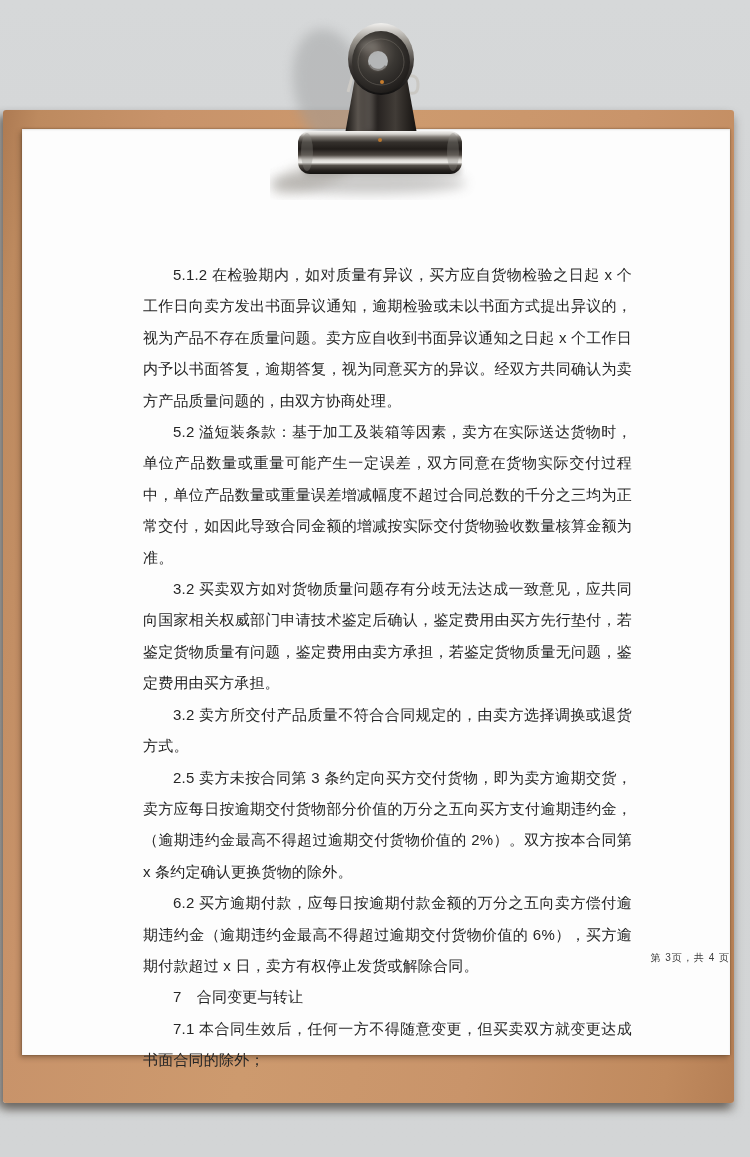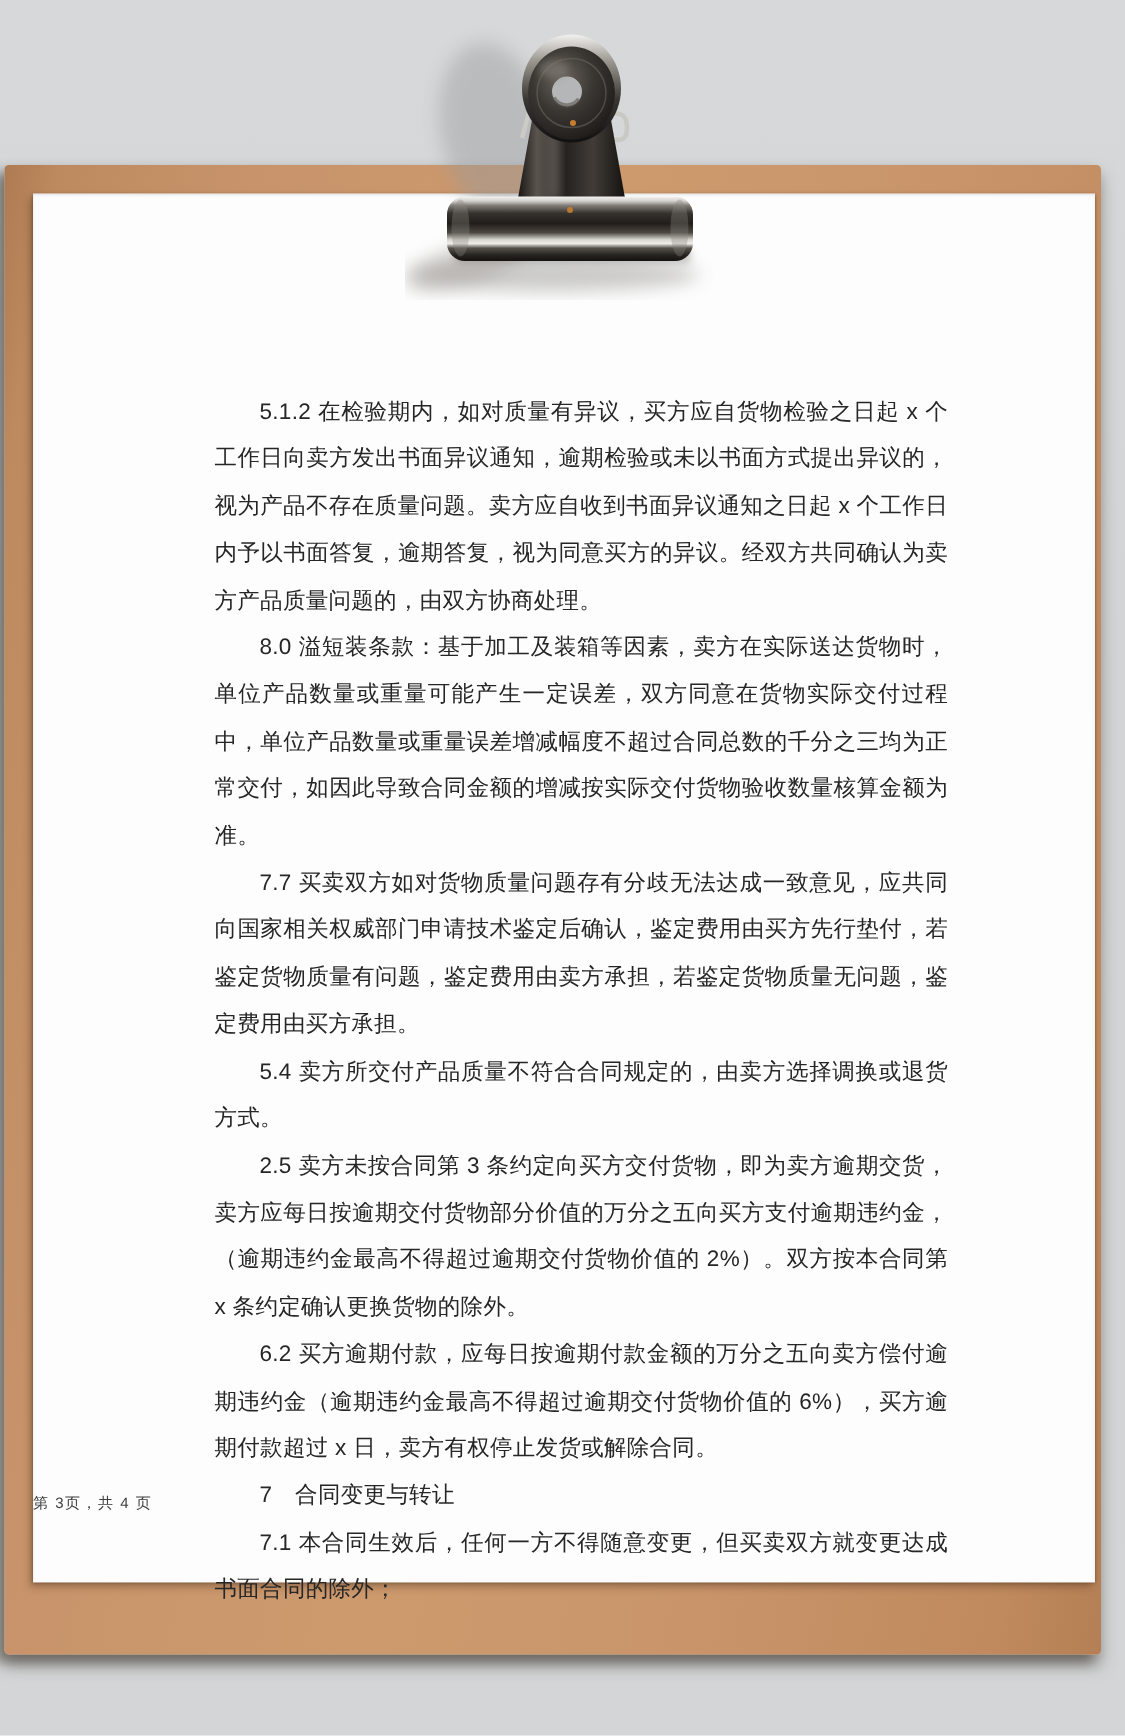--- a/index.html
+++ b/index.html
@@ -39,43 +39,43 @@
     margin: 0;
     font-size: 15px;
     line-height: 31.4px;
     color: #262626;
     text-align: justify;
     text-indent: 2em;
     letter-spacing: 0.2px;
   }
   .page-footer {
     position: absolute;
-    left: 0; top: 866px;
+    left: 0; top: 822px;
     width: 100%;
-    text-align: left;
+    text-align: right;
     font-size: 10px;
     letter-spacing: 1px;
     color: #3d3d3d;
   }
   .clip-svg {
     position: absolute;
     left: 270px; top: 0;
     z-index: 5;
   }
 </style>
 </head>
 <body>
 
 <div class="board">
   <div class="paper">
     <div class="content">
       <p class="para">5.1.2 在检验期内，如对质量有异议，买方应自货物检验之日起 x 个工作日向卖方发出书面异议通知，逾期检验或未以书面方式提出异议的，视为产品不存在质量问题。卖方应自收到书面异议通知之日起 x 个工作日内予以书面答复，逾期答复，视为同意买方的异议。经双方共同确认为卖方产品质量问题的，由双方协商处理。</p>
-      <p class="para">8.0 溢短装条款：基于加工及装箱等因素，卖方在实际送达货物时，单位产品数量或重量可能产生一定误差，双方同意在货物实际交付过程中，单位产品数量或重量误差增减幅度不超过合同总数的千分之三均为正常交付，如因此导致合同金额的增减按实际交付货物验收数量核算金额为准。</p>
-      <p class="para">7.7 买卖双方如对货物质量问题存有分歧无法达成一致意见，应共同向国家相关权威部门申请技术鉴定后确认，鉴定费用由买方先行垫付，若鉴定货物质量有问题，鉴定费用由卖方承担，若鉴定货物质量无问题，鉴定费用由买方承担。</p>
-      <p class="para">5.4 卖方所交付产品质量不符合合同规定的，由卖方选择调换或退货方式。</p>
+      <p class="para">5.2 溢短装条款：基于加工及装箱等因素，卖方在实际送达货物时，单位产品数量或重量可能产生一定误差，双方同意在货物实际交付过程中，单位产品数量或重量误差增减幅度不超过合同总数的千分之三均为正常交付，如因此导致合同金额的增减按实际交付货物验收数量核算金额为准。</p>
+      <p class="para">3.2 买卖双方如对货物质量问题存有分歧无法达成一致意见，应共同向国家相关权威部门申请技术鉴定后确认，鉴定费用由买方先行垫付，若鉴定货物质量有问题，鉴定费用由卖方承担，若鉴定货物质量无问题，鉴定费用由买方承担。</p>
+      <p class="para">3.2 卖方所交付产品质量不符合合同规定的，由卖方选择调换或退货方式。</p>
       <p class="para">2.5 卖方未按合同第 3 条约定向买方交付货物，即为卖方逾期交货，卖方应每日按逾期交付货物部分价值的万分之五向买方支付逾期违约金，（逾期违约金最高不得超过逾期交付货物价值的 2%）。双方按本合同第 x 条约定确认更换货物的除外。</p>
       <p class="para">6.2 买方逾期付款，应每日按逾期付款金额的万分之五向卖方偿付逾期违约金（逾期违约金最高不得超过逾期交付货物价值的 6%），买方逾期付款超过 x 日，卖方有权停止发货或解除合同。</p>
       <p class="para">7　合同变更与转让</p>
       <p class="para">7.1 本合同生效后，任何一方不得随意变更，但买卖双方就变更达成书面合同的除外；</p>
     </div>
     <div class="page-footer">第 3页，共 4 页</div>
   </div>
 </div>
 
 <svg class="clip-svg" width="230" height="200" viewBox="0 0 230 200" aria-hidden="true">

